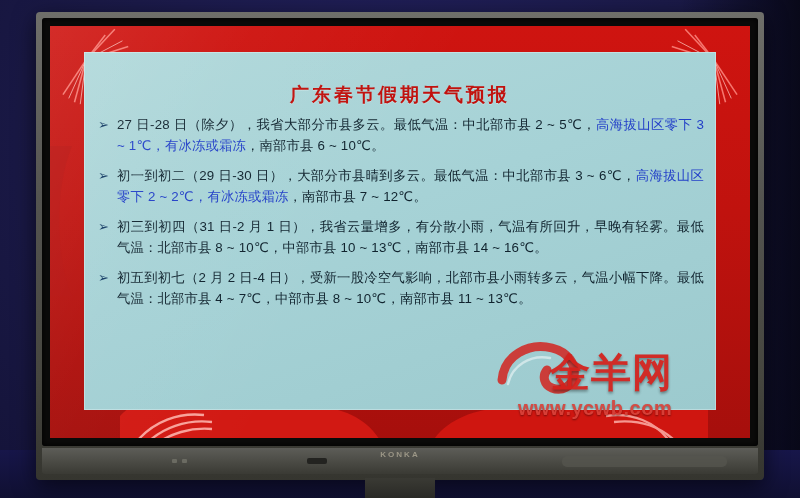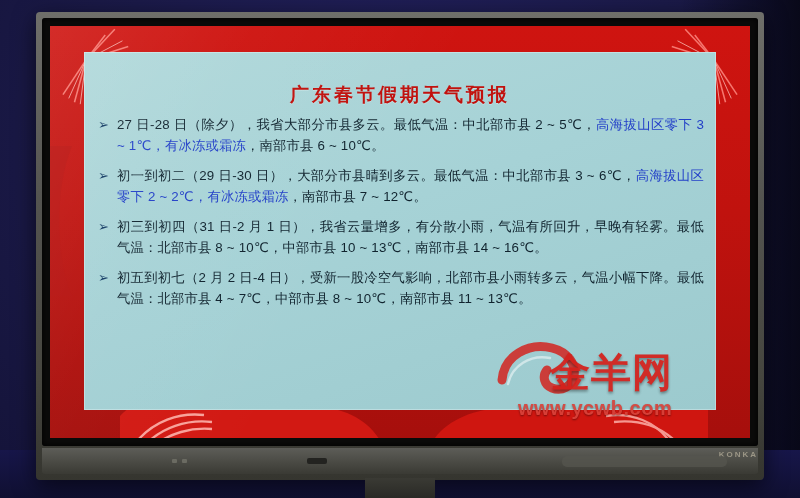--- a/index.html
+++ b/index.html
@@ -22,21 +22,21 @@
   #tv{position:absolute;left:36px;top:12px;width:728px;height:468px;}
   #tv-outer{position:absolute;inset:0;border-radius:4px;
      background:linear-gradient(180deg,#6f6f6a 0%,#545450 40%,#46463f 78%,#35352f 100%);
      box-shadow:0 6px 22px rgba(0,0,0,.6);}
   #tv-bezel{position:absolute;left:6px;top:6px;width:716px;height:428px;
      background:#0b0b0a;border-radius:3px;
      box-shadow:inset 0 0 6px #000;}
   #tv-chin{position:absolute;left:6px;bottom:6px;width:716px;height:26px;
      background:linear-gradient(180deg,#5d5d58 0%,#4a4a44 55%,#3a3a34 100%);
      border-radius:0 0 3px 3px;}
-  #konka-label{position:absolute;left:0;right:0;top:2px;text-align:right;
+  #konka-label{position:absolute;left:0;right:0;top:2px;text-align:center;
      font-size:8px;letter-spacing:2px;color:#9b9686;font-weight:bold;}
   #led-cluster{position:absolute;left:130px;top:11px;display:flex;gap:5px;align-items:center;}
   .led{width:5px;height:4px;border-radius:1px;background:#6b6b62;}
   #ir-window{position:absolute;left:265px;top:10px;width:20px;height:6px;
      border-radius:2px;background:#232320;}
   #chin-badge{position:absolute;left:520px;top:8px;width:165px;height:11px;
      border-radius:5px;background:#55554f;opacity:.75;}
   #tv-stand-neck{position:absolute;left:50%;transform:translateX(-50%);
      bottom:-26px;width:70px;height:28px;
      background:linear-gradient(180deg,#3a3a34 0%,#232320 100%);}

